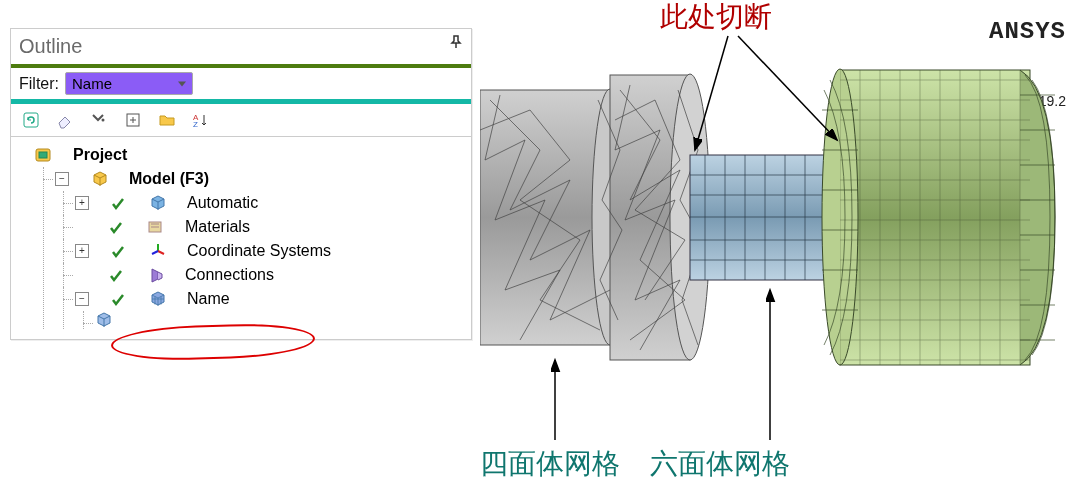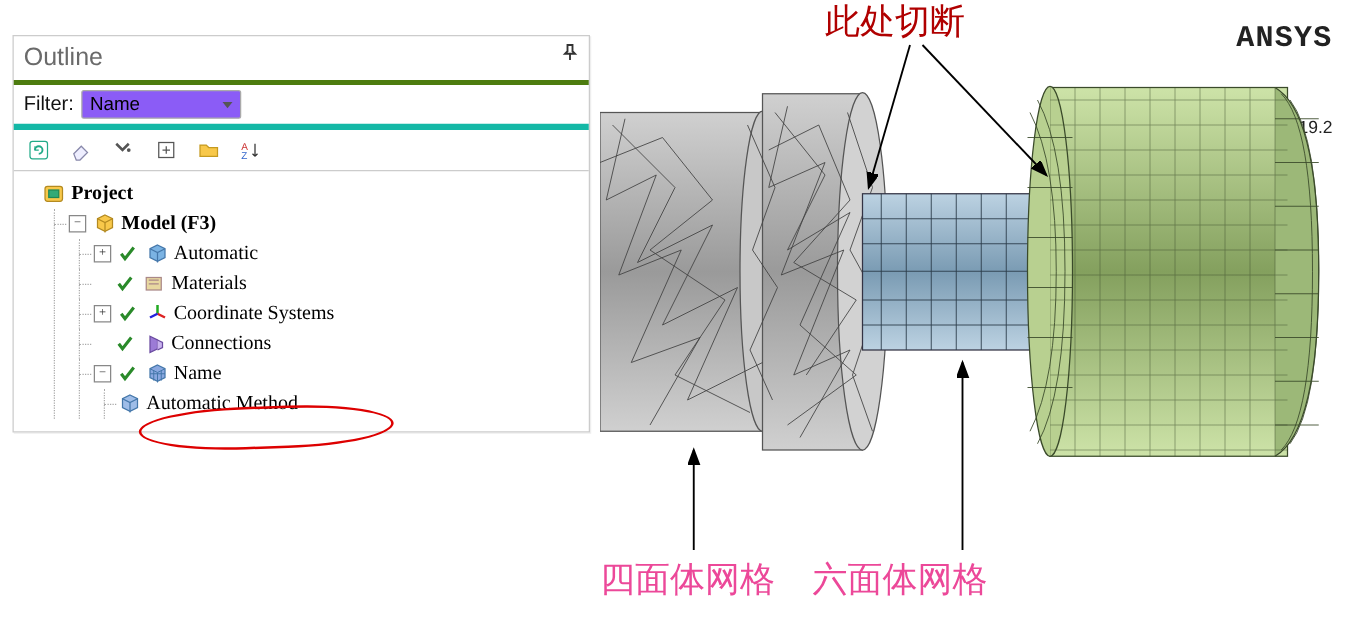--- a/index.html
+++ b/index.html
@@ -79,21 +79,21 @@
     border-radius: 2px;
   }
   
   .tree {
     padding: 6px 4px 10px 4px;
     font-size: 16px;
     line-height: 24px;
   }
   .tree ul { list-style: none; margin: 0; padding-left: 18px; }
   .tree li { position: relative; padding-left: 2px; }
-  .tree .row { display: flex; align-items: center; gap: 4px; white-space: nowrap; font-family: Liberation Serif, serif; }
+  .tree .row { display: flex; align-items: center; gap: 20px; white-space: nowrap; }
   .expando {
     width: 12px; height: 12px;
     border: 1px solid #888;
     display: inline-flex; align-items: center; justify-content: center;
     font-size: 10px; line-height: 10px;
     margin-right: 2px;
     color: #333;
     background: #fff;
   }
   .ico { width: 18px; height: 18px; display:inline-block; }
@@ -131,21 +131,21 @@
     top: 0;
     width: 600px;
     height: 502px;
   }
   .annot {
     position: absolute;
     font-family: "SimSun","Songti SC",serif;
     font-size: 28px;
     color: #b00000;
   }
-  .annot.black { color: #ec4899; }
+  .annot.black { color: #0f766e; }
   .brand {
     position:absolute;
     right:14px; top:18px;
     text-align:right;
   }
   .brand .b1 { font-weight:bold; font-size:24px; letter-spacing:1px; color:#222;font-family:Liberation Mono, monospace;}
   .brand .b2 { font-size:14px; color:#222;margin-top:48px;}
   svg.scene { position:absolute; left:0; top:0; }
   .arrow { position:absolute; stroke:#000; fill:none; }
 </style>
@@ -296,21 +296,20 @@
                       </svg></span>
                 <span>Name</span>
               </div>
                 <ul>
                   <li>
                       <div class="row">
                     <span class="ico"><svg width="18" height="18">
                             <path d="M9 2l6 3v7l-6 3-6-3V5z" fill="#9fbde8" stroke="#47a"></path>
                             <path d="M3 5l6 3 6-3M9 8v8" stroke="#47a" fill="none"></path>
                           </svg></span>
-                    <span>Automatic Method</span>
                   </div>
                     </li>
                 </ul>
               </li>
             </ul>
           </li>
         </ul>
       </li>
     </ul>
     <div class="circle-highlight"></div>

